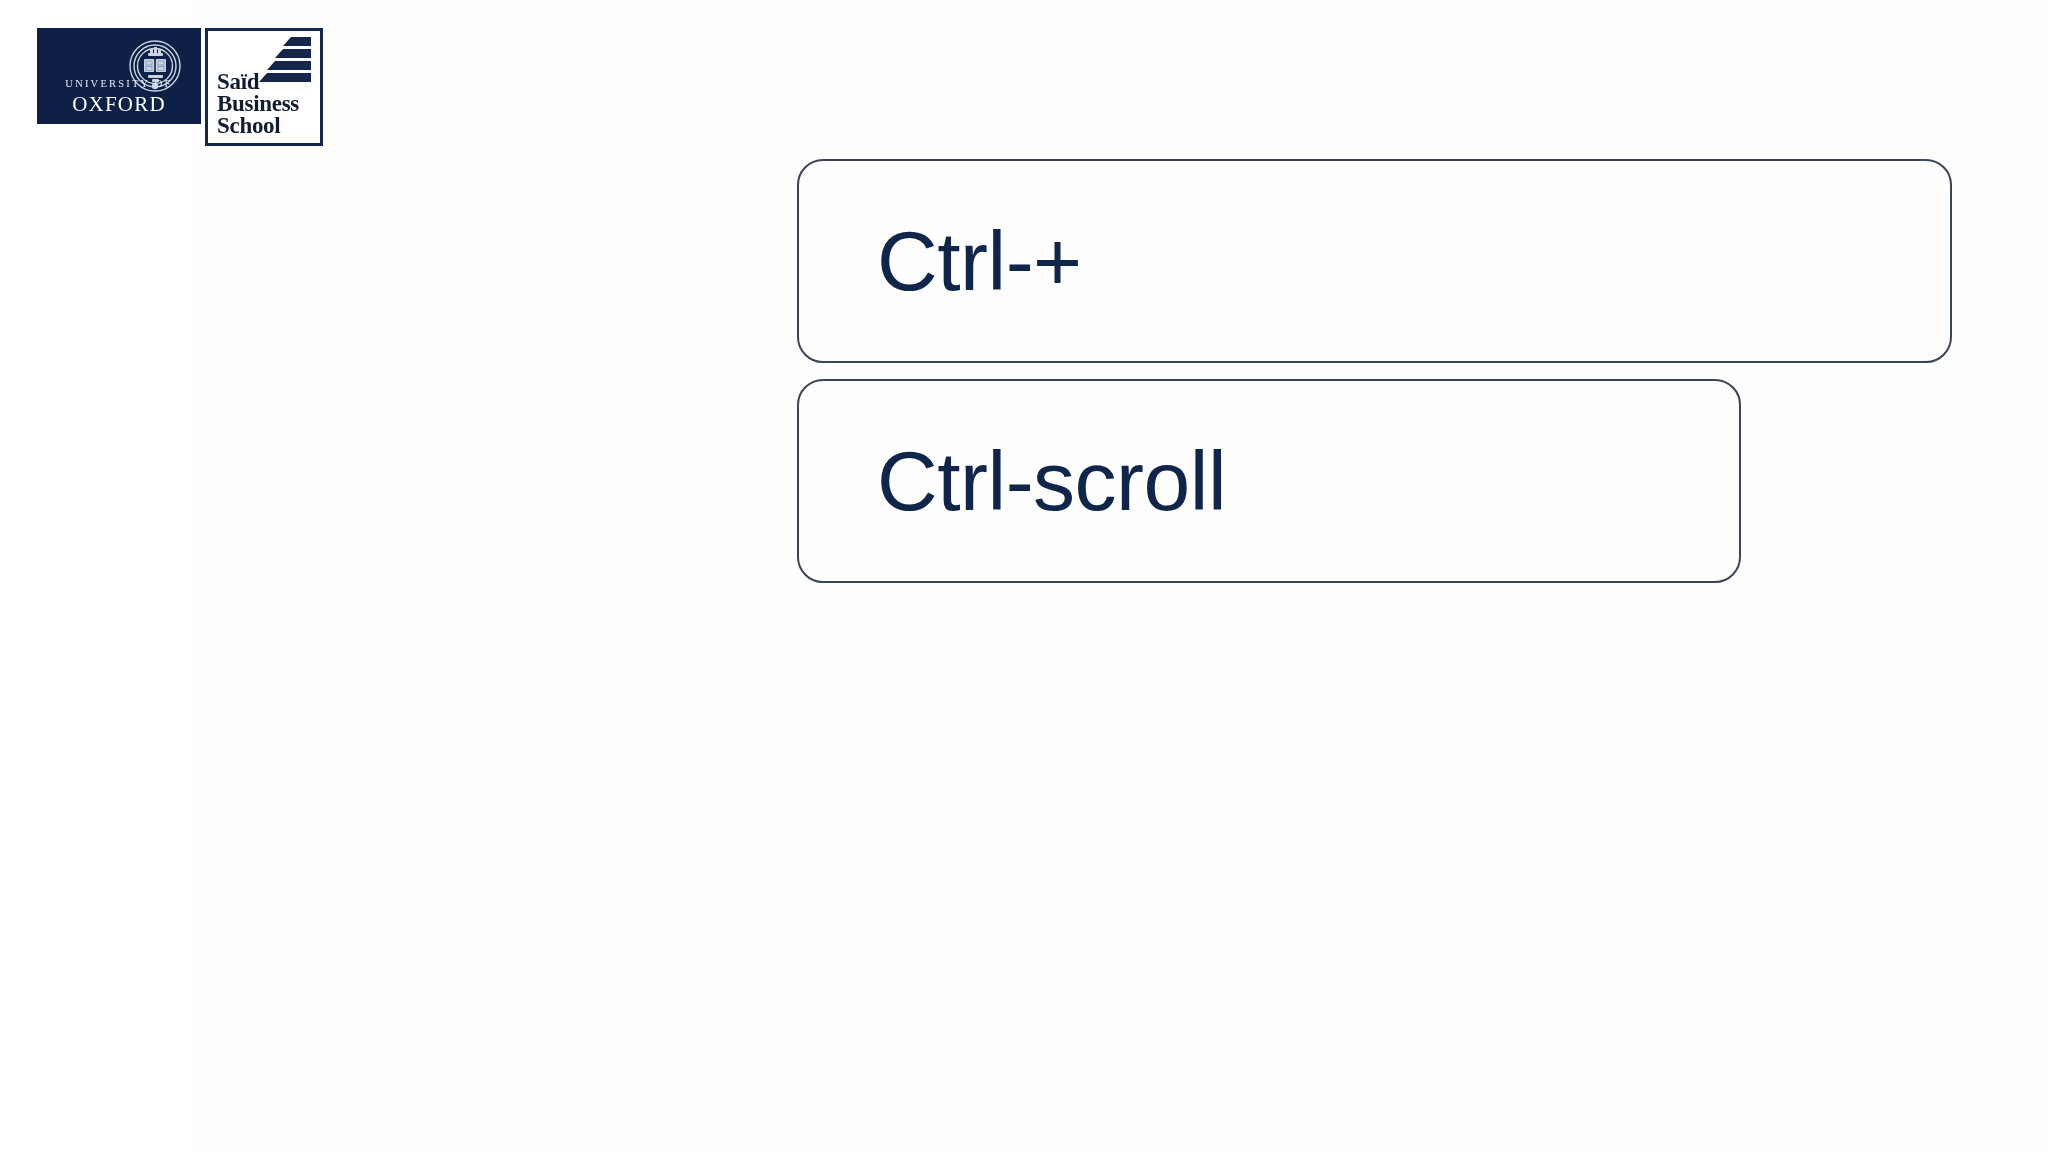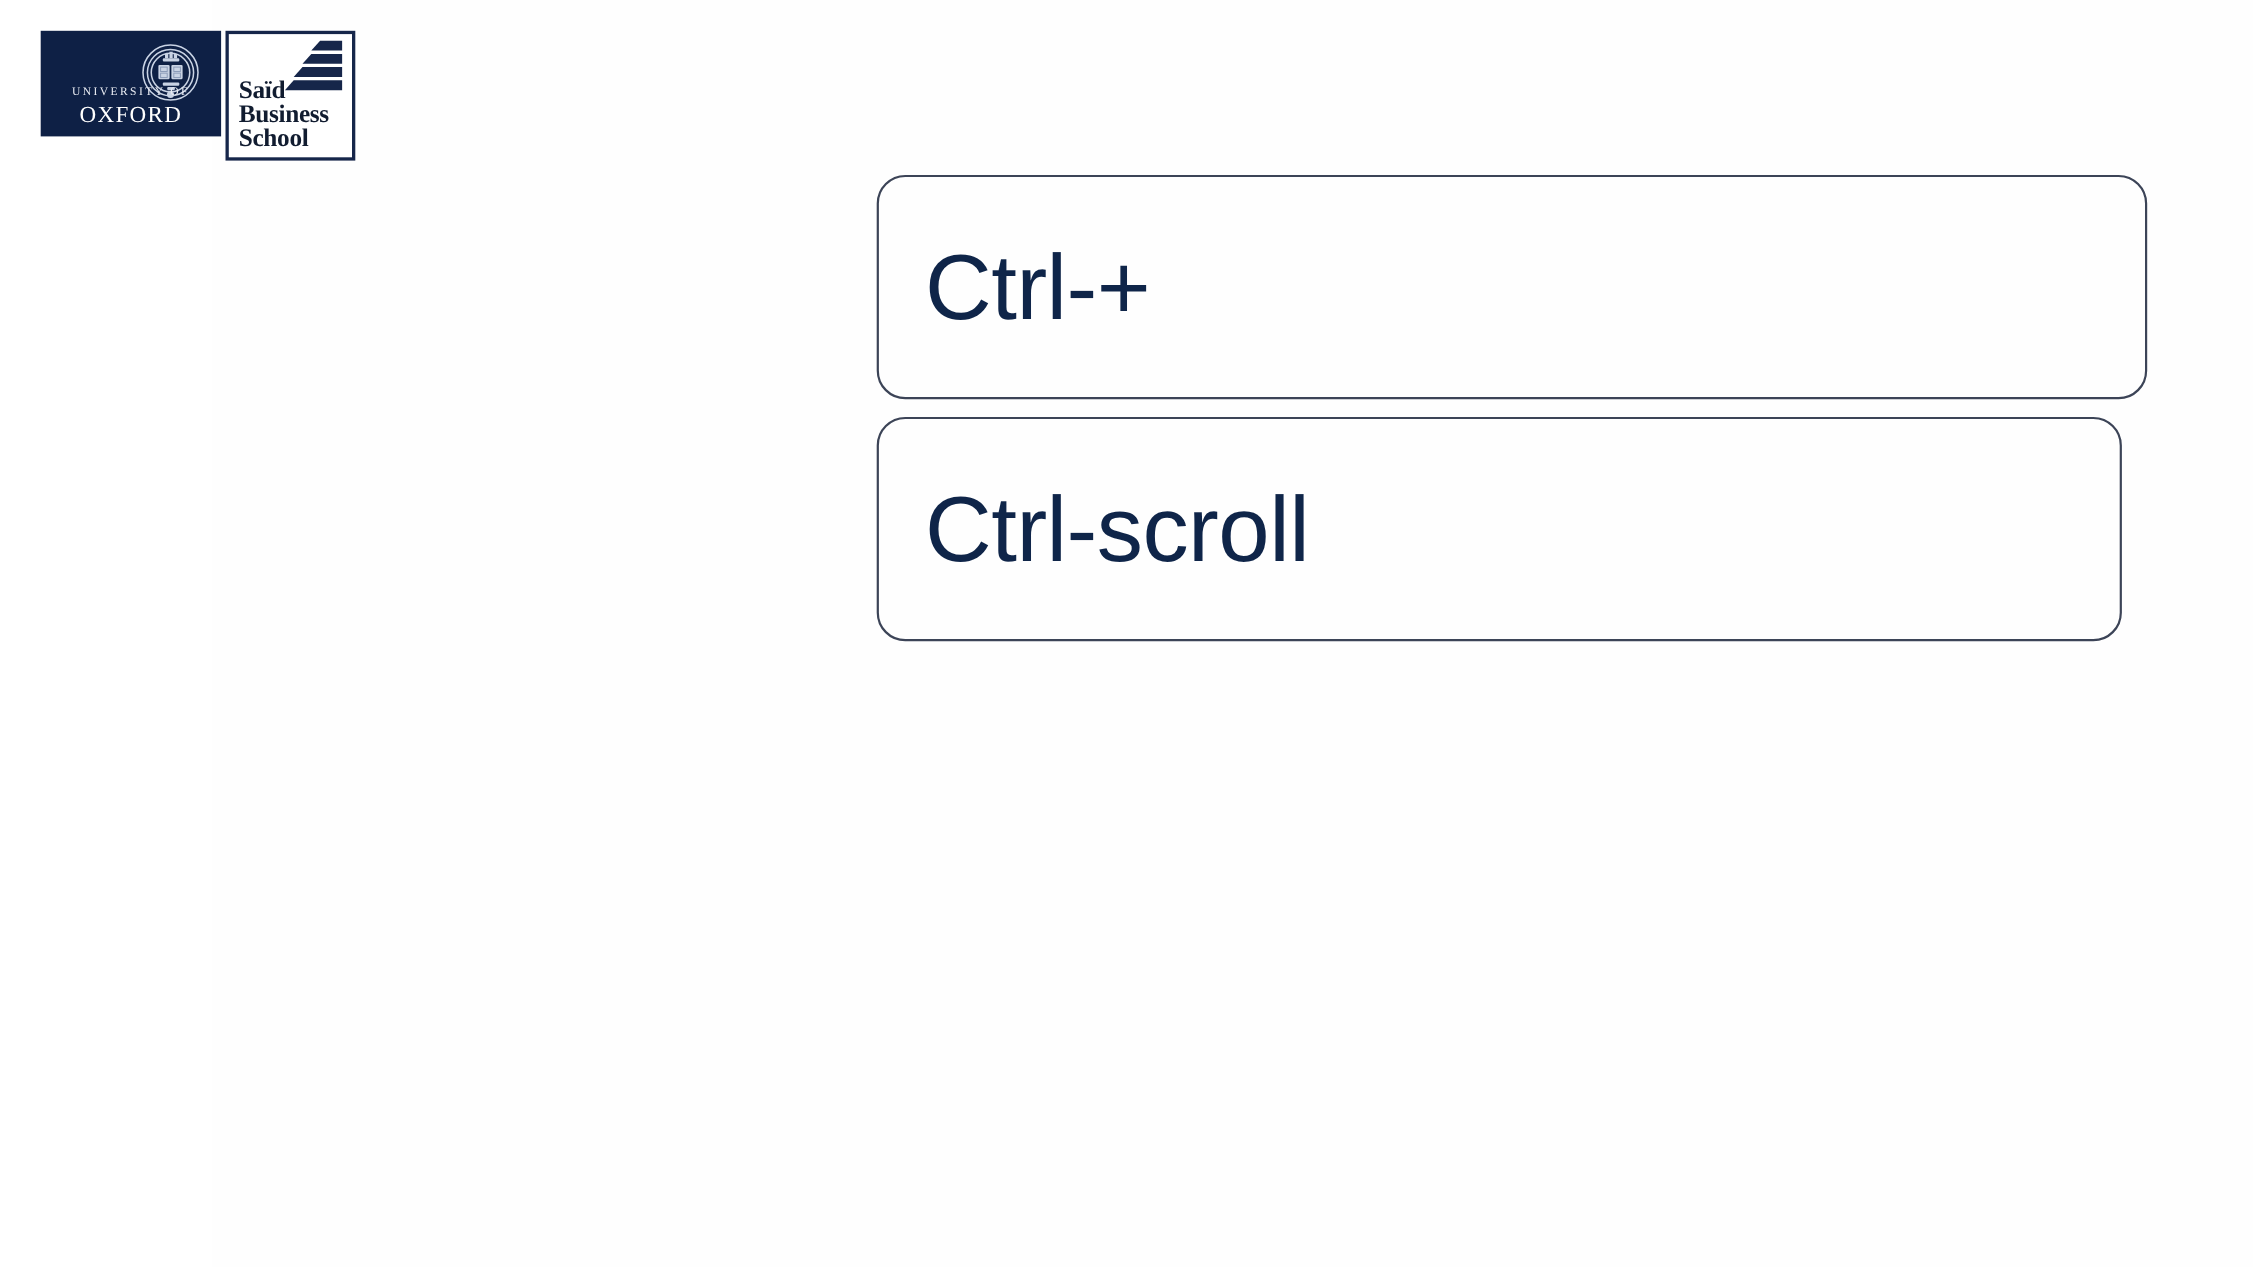--- a/index.html
+++ b/index.html
@@ -118,28 +118,29 @@
     border: 2.2px solid #3c4457;
     border-radius: 26px;
     background: transparent;
     height: 204px;
     margin-bottom: 16px;
     display: flex;
     align-items: center;
     padding-left: 42px;
   }
   .shortcut-box.first { width: 1155px; }
-  .shortcut-box.wide  { width: 1132px; }
+  .shortcut-box.wide  { width: 944px; }
   .shortcut-label {
     font-family: "Liberation Sans", sans-serif;
     font-size: 84px;
     line-height: 1;
     color: #0f2549;
     white-space: nowrap;
     letter-spacing: -0.5px;
+    margin-left: 36px;
   }
 </style>
 </head>
 <body>
 
 <div class="slide">
 
   <div class="content-plate"></div>
 
   <div class="logo-lockup">

